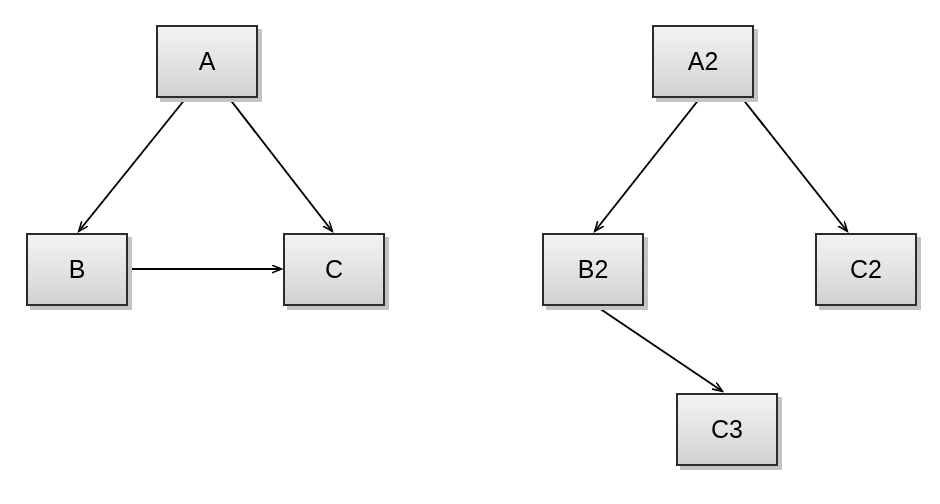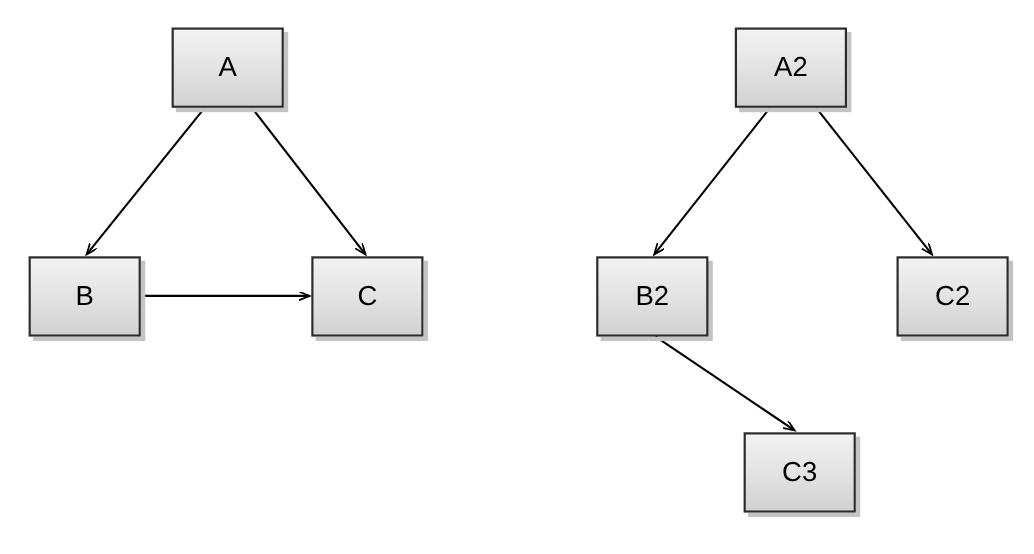--- a/index.html
+++ b/index.html
@@ -44,21 +44,21 @@
     font-size: 25px;
     line-height: 1;
     color: #000000;
     letter-spacing: 0px;
     user-select: none;
   }
   
   .n-a   { left: 156px; top: 25px;  }
   .n-b   { left: 26px;  top: 233px; }
   .n-c   { left: 283px; top: 233px; }
-  .n-a2  { left: 668px; top: 25px;  }
+  .n-a2  { left: 652px; top: 25px;  }
   .n-b2  { left: 542px; top: 233px; text-align: right; }
   .n-c2  { left: 798px; top: 233px; margin-left: 17px; }
   .n-c3  { left: 676px; top: 393px; justify-content: center; }
 </style>
 </head>
 <body>
 
 <div id="canvas">
 
   <svg id="edge-layer" width="940" height="504" viewBox="0 0 940 504" xmlns="http://www.w3.org/2000/svg">

